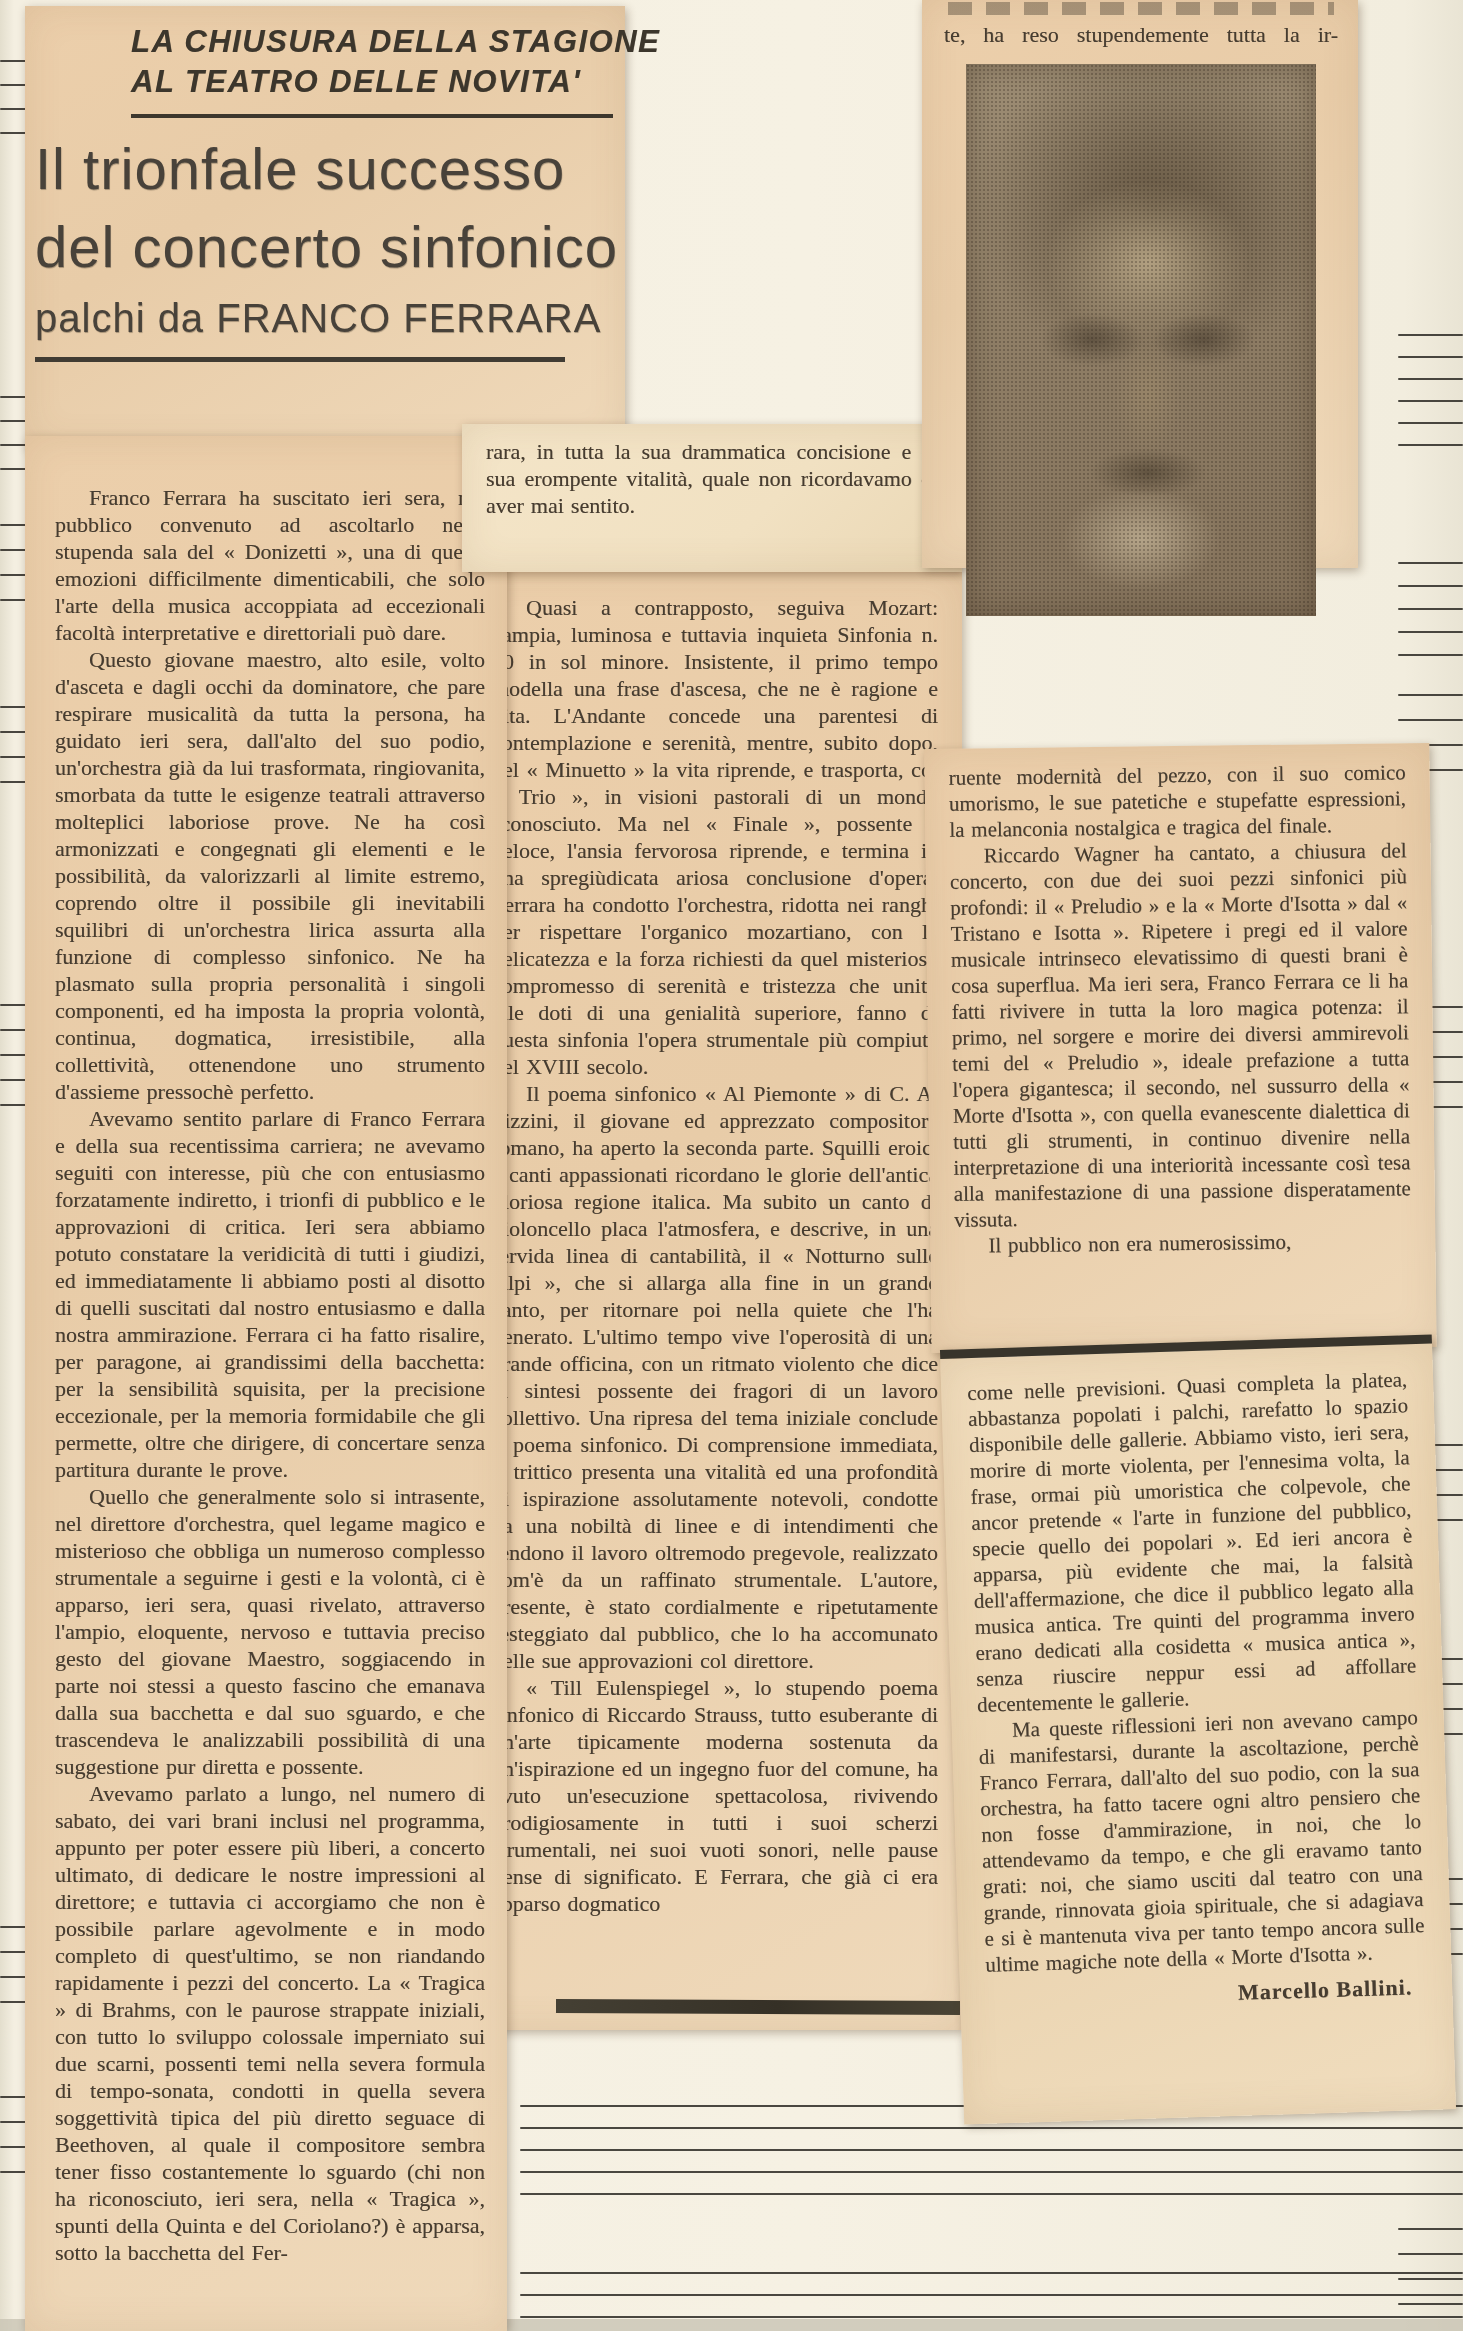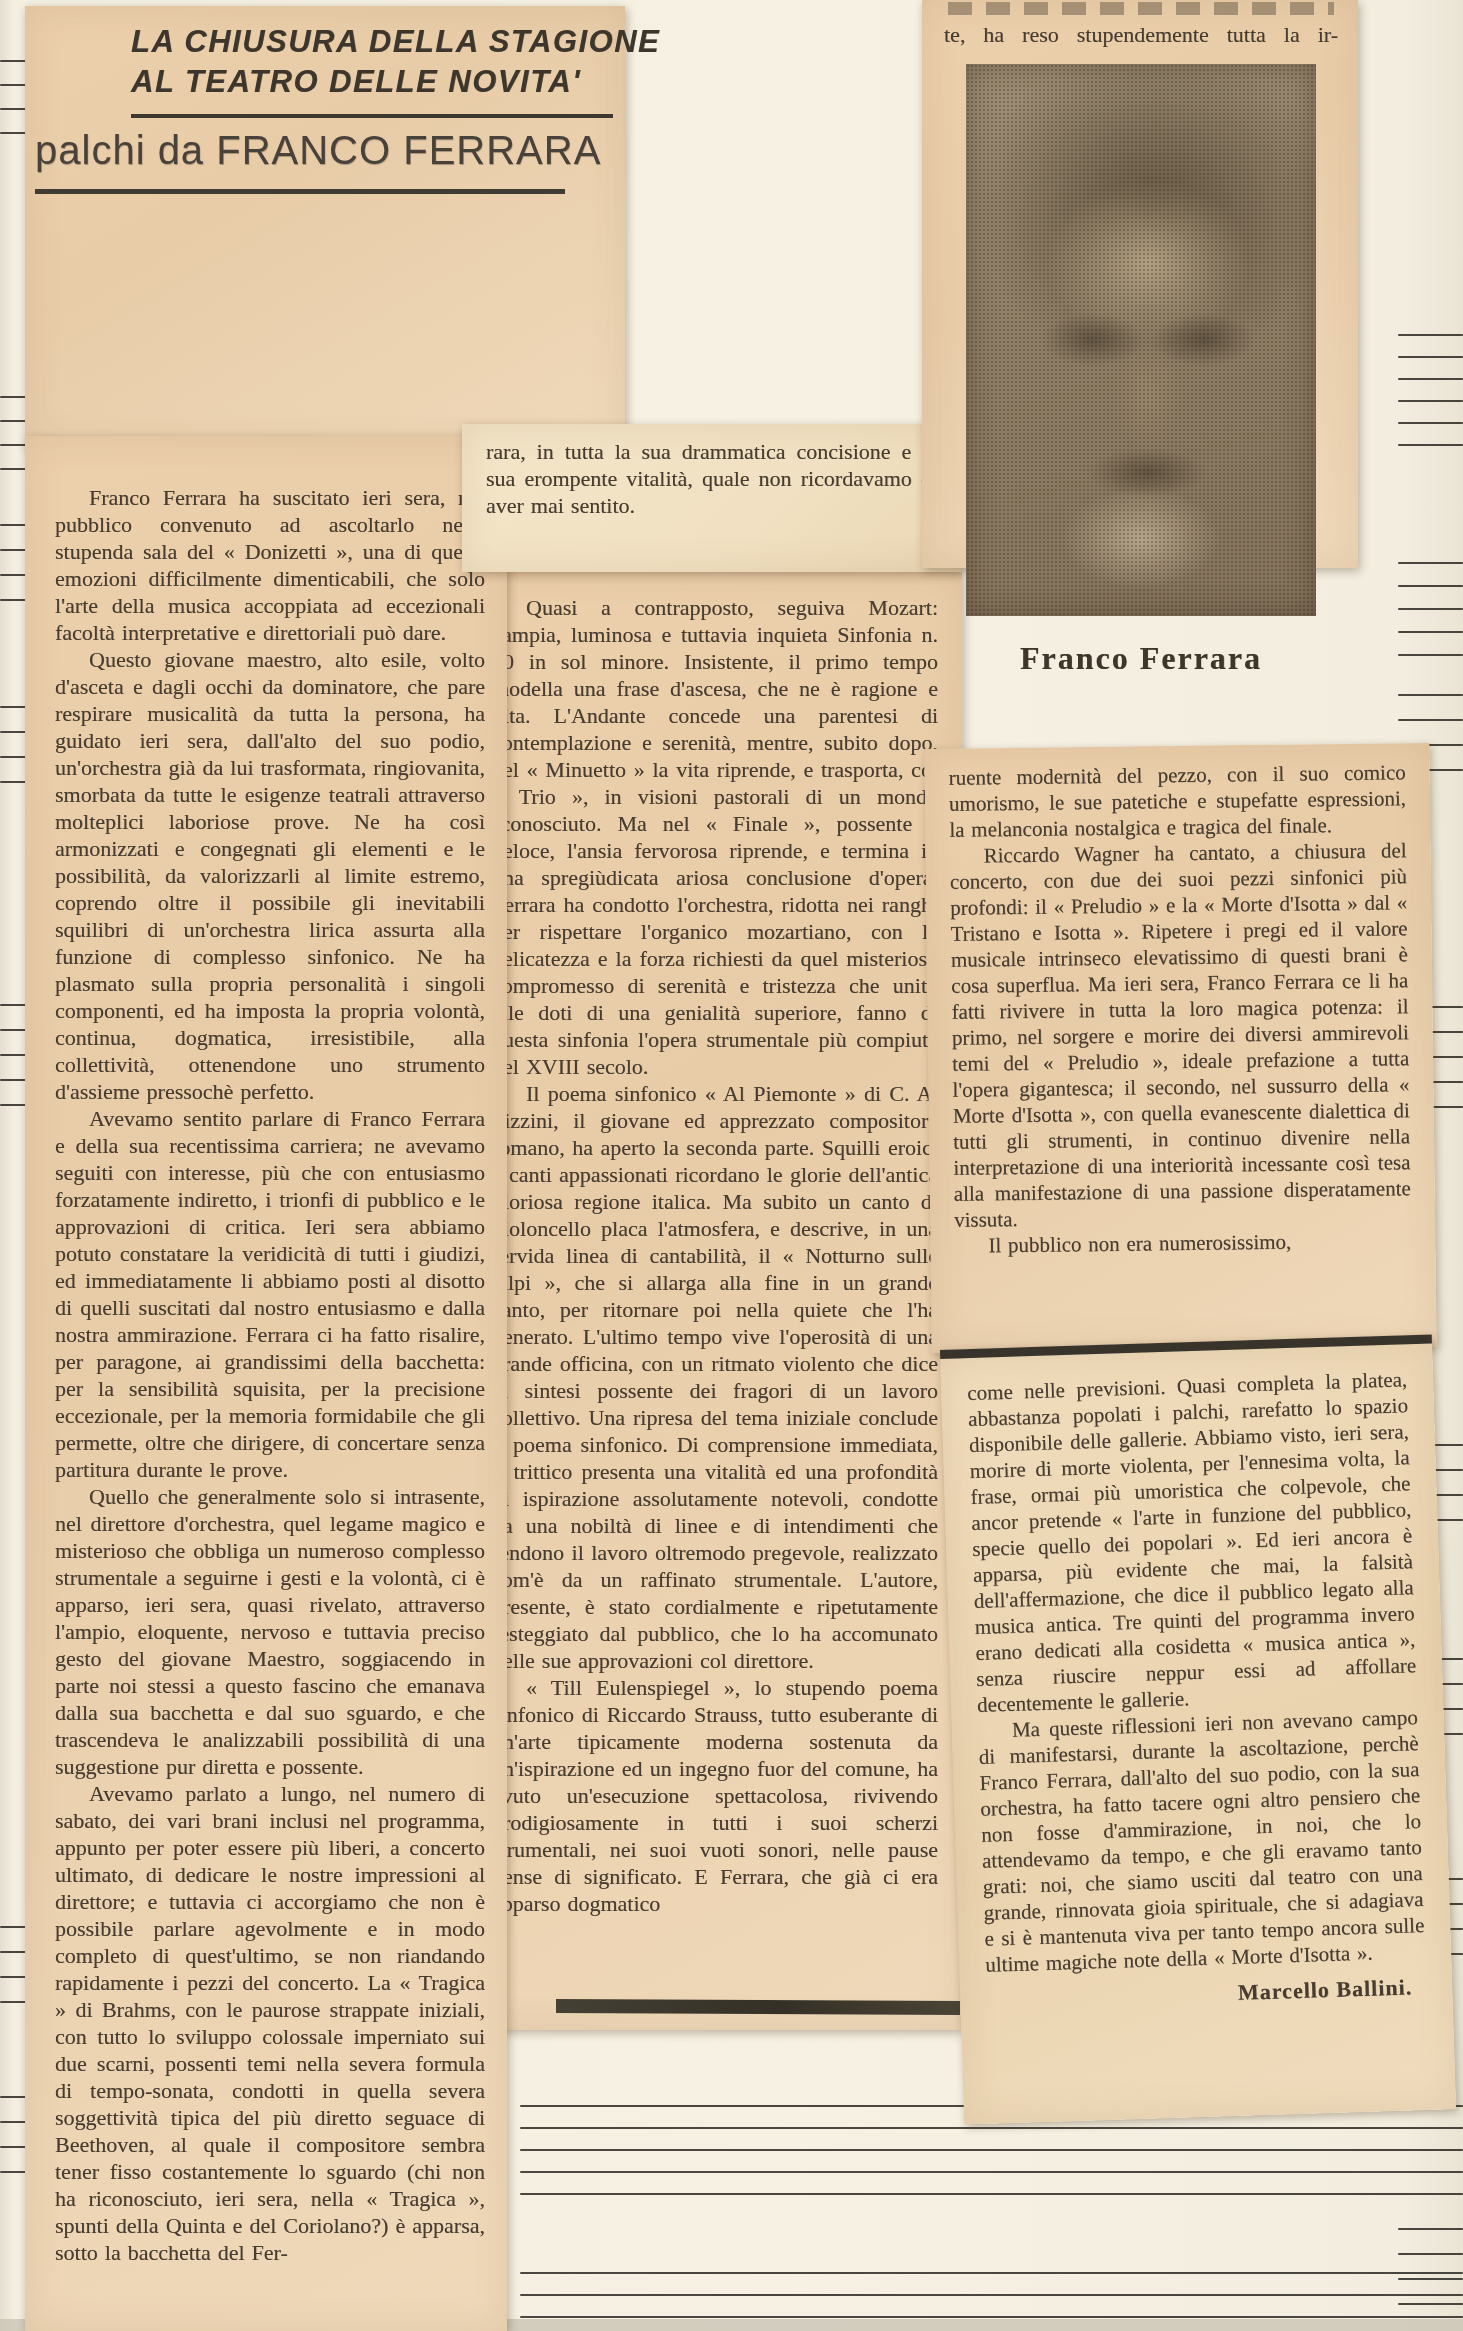--- a/index.html
+++ b/index.html
@@ -183,20 +183,24 @@
       <div class="staff-line" style="left: 520px; top: 2272px; width: 943px;"></div>
       <div class="staff-line" style="left: 520px; top: 2294px; width: 943px;"></div>
       <div class="staff-line" style="left: 520px; top: 2316px; width: 943px;"></div>
     </div>
 
   <section class="clip headline-clip">
     <div class="kicker-wrap">
       <div class="kicker-line">LA CHIUSURA DELLA STAGIONE</div>
       <div class="kicker-line">AL TEATRO DELLE NOVITA'</div>
     </div>
+    <h1 class="headline">
+      <span class="hl-line">Il trionfale successo</span>
+      <span class="hl-line">del concerto sinfonico</span>
+    </h1>
     <div class="subhead">palchi da FRANCO FERRARA</div>
   </section>
 
   <section class="clip col-left">
     <p class="ind">Franco Ferrara ha suscitato ieri sera, nel pubblico convenuto ad ascoltarlo nella stupenda sala del « Donizetti », una di quelle emozioni difficilmente dimenticabili, che solo l'arte della musica accoppiata ad eccezionali facoltà interpretative e direttoriali può dare.</p>
     <p class="ind">Questo giovane maestro, alto esile, volto d'asceta e dagli occhi da dominatore, che pare respirare musicalità da tutta la persona, ha guidato ieri sera, dall'alto del suo podio, un'orchestra già da lui trasformata, ringiovanita, smorbata da tutte le esigenze teatrali attraverso molteplici laboriose prove. Ne ha così armonizzati e congegnati gli elementi e le possibilità, da valorizzarli al limite estremo, coprendo oltre il possibile gli inevitabili squilibri di un'orchestra lirica assurta alla funzione di complesso sinfonico. Ne ha plasmato sulla propria personalità i singoli componenti, ed ha imposta la propria volontà, continua, dogmatica, irresistibile, alla collettività, ottenendone uno strumento d'assieme pressochè perfetto.</p>
     <p class="ind">Avevamo sentito parlare di Franco Ferrara e della sua recentissima carriera; ne avevamo seguiti con interesse, più che con entusiasmo forzatamente indiretto, i trionfi di pubblico e le approvazioni di critica. Ieri sera abbiamo potuto constatare la veridicità di tutti i giudizi, ed immediatamente li abbiamo posti al disotto di quelli suscitati dal nostro entusiasmo e dalla nostra ammirazione. Ferrara ci ha fatto risalire, per paragone, ai grandissimi della bacchetta: per la sensibilità squisita, per la precisione eccezionale, per la memoria formidabile che gli permette, oltre che dirigere, di concertare senza partitura durante le prove.</p>
     <p class="ind">Quello che generalmente solo si intrasente, nel direttore d'orchestra, quel legame magico e misterioso che obbliga un numeroso complesso strumentale a seguirne i gesti e la volontà, ci è apparso, ieri sera, quasi rivelato, attraverso l'ampio, eloquente, nervoso e tuttavia preciso gesto del giovane Maestro, soggiacendo in parte noi stessi a questo fascino che emanava dalla sua bacchetta e dal suo sguardo, e che trascendeva le analizzabili possibilità di una suggestione pur diretta e possente.</p>
     <p class="ind">Avevamo parlato a lungo, nel numero di sabato, dei vari brani inclusi nel programma, appunto per poter essere più liberi, a concerto ultimato, di dedicare le nostre impressioni al direttore; e tuttavia ci accorgiamo che non è possibile parlare agevolmente e in modo completo di quest'ultimo, se non riandando rapidamente i pezzi del concerto. La « Tragica » di Brahms, con le paurose strappate iniziali, con tutto lo sviluppo colossale imperniato sui due scarni, possenti temi nella severa formula di tempo-sonata, condotti in quella severa soggettività tipica del più diretto seguace di Beethoven, al quale il compositore sembra tener fisso costantemente lo sguardo (chi non ha riconosciuto, ieri sera, nella « Tragica », spunti della Quinta e del Coriolano?) è apparsa, sotto la bacchetta del Fer-</p>
   </section>
@@ -209,21 +213,20 @@
     <p class="ind">Quasi a contrapposto, seguiva Mozart: l'ampia, luminosa e tuttavia inquieta Sinfonia n. 40 in sol minore. Insistente, il primo tempo modella una frase d'ascesa, che ne è ragione e vita. L'Andante concede una parentesi di contemplazione e serenità, mentre, subito dopo, nel « Minuetto » la vita riprende, e trasporta, col « Trio », in visioni pastorali di un mondo sconosciuto. Ma nel « Finale », possente e veloce, l'ansia fervorosa riprende, e termina in una spregiùdicata ariosa conclusione d'opera. Ferrara ha condotto l'orchestra, ridotta nei ranghi per rispettare l'organico mozartiano, con la delicatezza e la forza richiesti da quel misterioso compromesso di serenità e tristezza che unito alle doti di una genialità superiore, fanno di questa sinfonia l'opera strumentale più compiuta del XVIII secolo.</p>
     <p class="ind">Il poema sinfonico « Al Piemonte » di C. A. Pizzini, il giovane ed apprezzato compositore romano, ha aperto la seconda parte. Squilli eroici e canti appassionati ricordano le glorie dell'antica gloriosa regione italica. Ma subito un canto di violoncello placa l'atmosfera, e descrive, in una fervida linea di cantabilità, il « Notturno sulle Alpi », che si allarga alla fine in un grande canto, per ritornare poi nella quiete che l'ha generato. L'ultimo tempo vive l'operosità di una grande officina, con un ritmato violento che dice la sintesi possente dei fragori di un lavoro collettivo. Una ripresa del tema iniziale conclude il poema sinfonico. Di comprensione immediata, il trittico presenta una vitalità ed una profondità di ispirazione assolutamente notevoli, condotte da una nobiltà di linee e di intendimenti che rendono il lavoro oltremodo pregevole, realizzato com'è da un raffinato strumentale. L'autore, presente, è stato cordialmente e ripetutamente festeggiato dal pubblico, che lo ha accomunato nelle sue approvazioni col direttore.</p>
     <p class="ind">« Till Eulenspiegel », lo stupendo poema sinfonico di Riccardo Strauss, tutto esuberante di un'arte tipicamente moderna sostenuta da un'ispirazione ed un ingegno fuor del comune, ha avuto un'esecuzione spettacolosa, rivivendo prodigiosamente in tutti i suoi scherzi strumentali, nei suoi vuoti sonori, nelle pause dense di significato. E Ferrara, che già ci era apparso dogmatico</p>
   </section>
   <div class="dark-bar"></div>
 
   <section class="clip photo-clip">
     <div class="remnant"></div>
     <p class="frag-line">te, ha reso stupendemente tutta la ir-</p>
     <div class="photo"></div>
-    <div class="caption">Franco Ferrara</div>
   </section>
 
   <section class="clip right-1">
     <p>ruente modernità del pezzo, con il suo comico umorismo, le sue patetiche e stupefatte espressioni, la melanconia nostalgica e tragica del finale.</p>
     <p class="ind">Riccardo Wagner ha cantato, a chiusura del concerto, con due dei suoi pezzi sinfonici più profondi: il « Preludio » e la « Morte d'Isotta » dal « Tristano e Isotta ». Ripetere i pregi ed il valore musicale intrinseco elevatissimo di questi brani è cosa superflua. Ma ieri sera, Franco Ferrara ce li ha fatti rivivere in tutta la loro magica potenza: il primo, nel sorgere e morire dei diversi ammirevoli temi del « Preludio », ideale prefazione a tutta l'opera gigantesca; il secondo, nel sussurro della « Morte d'Isotta », con quella evanescente dialettica di tutti gli strumenti, in continuo divenire nella interpretazione di una interiorità incessante così tesa alla manifestazione di una passione disperatamente vissuta.</p>
     <p class="ind">Il pubblico non era numerosissimo,</p>
   </section>
 
   <section class="clip right-2">
     <p>come nelle previsioni. Quasi completa la platea, abbastanza popolati i palchi, rarefatto lo spazio disponibile delle gallerie. Abbiamo visto, ieri sera, morire di morte violenta, per l'ennesima volta, la frase, ormai più umoristica che colpevole, che ancor pretende « l'arte in funzione del pubblico, specie quello dei popolari ». Ed ieri ancora è apparsa, più evidente che mai, la falsità dell'affermazione, che dice il pubblico legato alla musica antica. Tre quinti del programma invero erano dedicati alla cosidetta « musica antica », senza riuscire neppur essi ad affollare decentemente le gallerie.</p>

